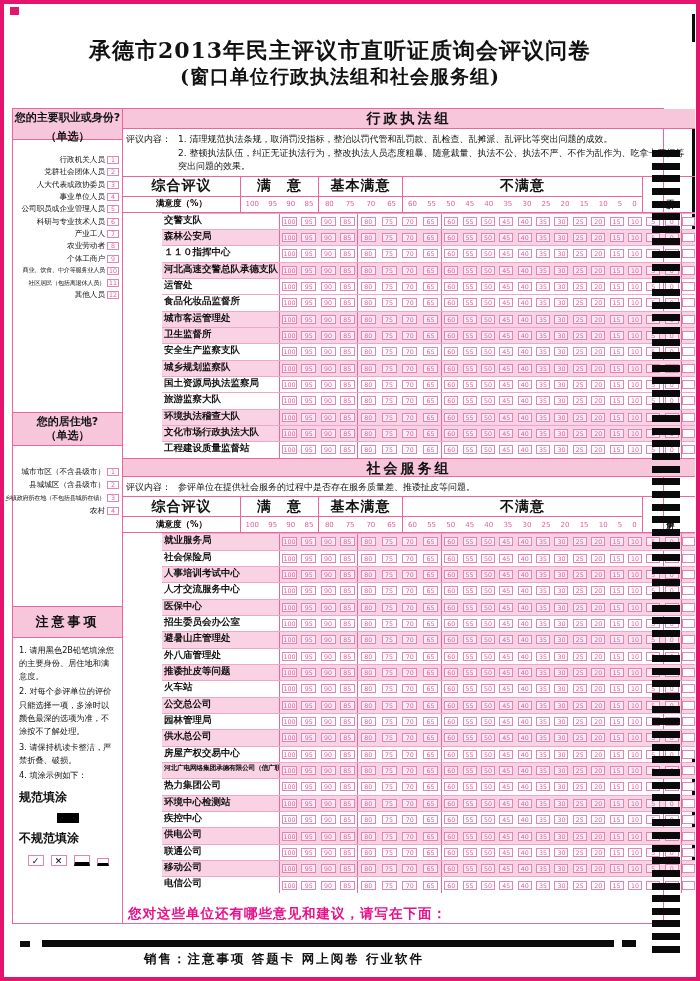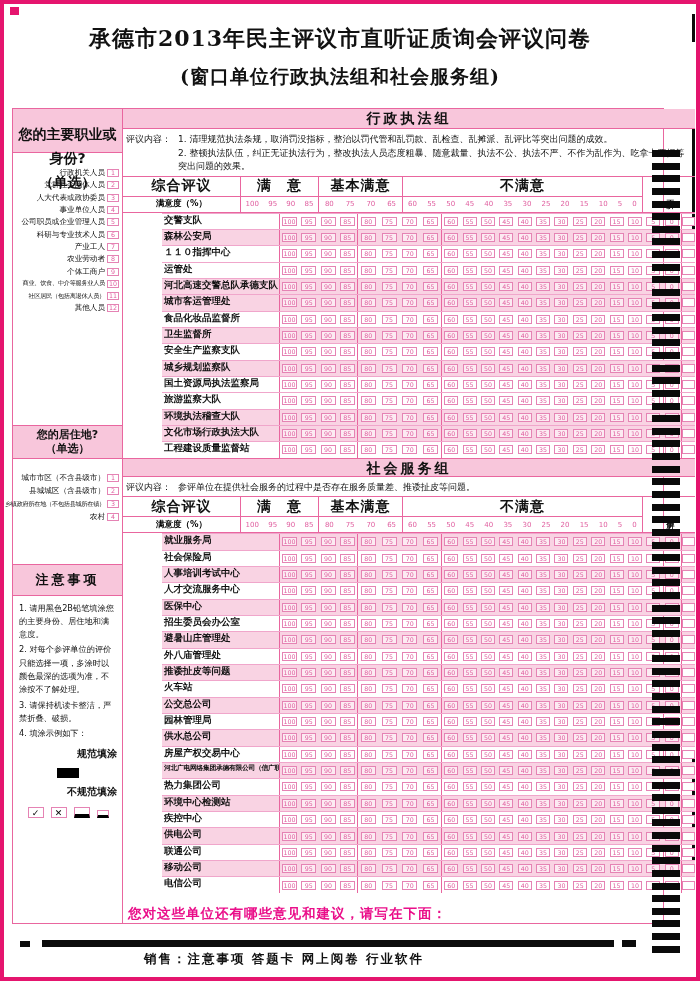--- a/index.html
+++ b/index.html
@@ -9,42 +9,42 @@
     --line-pink:#e9669f;
     --soft-line:#f0a6cb;
     --num-pink:#e060a0;
     --ink:#111;
   }
   *{box-sizing:border-box;}
   body{margin:0;background:#fff;font-family:"DejaVu Sans",sans-serif;color:var(--ink);}
   .page{position:relative;width:700px;height:981px;background:#fff;border:4px solid var(--magenta);overflow:hidden;}
   .corner-dot{position:absolute;left:6px;top:3px;width:9px;height:8px;background:var(--magenta);}
   .edge-black{position:absolute;right:1px;width:3px;background:#0c0c0c;}
-  .title1{position:absolute;top:20px;left:0;width:672px;text-align:center;font-family:"DejaVu Serif",serif;font-weight:700;font-size:22px;letter-spacing:1px;}
+  .title1{position:absolute;top:32px;left:0;width:672px;text-align:center;font-family:"DejaVu Serif",serif;font-weight:700;font-size:22px;letter-spacing:1px;}
   .title2{position:absolute;top:60px;left:0;width:672px;text-align:center;font-family:"DejaVu Serif",serif;font-weight:700;font-size:19px;letter-spacing:1px;}
 
   .content{position:absolute;left:8px;top:104px;width:652px;height:816px;border:1px solid var(--line-pink);display:flex;}
   .sidebar{width:110px;border-right:1px solid var(--line-pink);background:#fff;}
   .main{flex:1;display:flex;flex-direction:column;}
 
   
   .sb-header{background:var(--band-pink);border-bottom:1px solid var(--line-pink);text-align:center;font-weight:700;}
-  .sb-occ{height:44px;padding-top:14px;font-size:14px;line-height:1.7;}
+  .sb-occ{height:31px;padding-top:0;font-size:11px;line-height:1.7;}
   .sb-res{height:34px;margin-top:110px;border-top:1px solid var(--line-pink);padding-top:2px;font-size:11px;line-height:1.35;}
-  .sb-notes{height:32px;margin-top:40px;border-top:1px solid var(--line-pink);font-size:13px;line-height:30px;letter-spacing:3px;}
+  .sb-notes{height:32px;margin-top:88px;border-top:1px solid var(--line-pink);font-size:13px;line-height:30px;letter-spacing:3px;}
   .opt-list{margin-top:14px;}
-  .opt-list.res{margin-top:13px;}
+  .opt-list.res{margin-top:20px;}
   .opt-row{height:12.3px;display:flex;align-items:center;justify-content:flex-end;padding-right:3px;}
   .res .opt-row{height:13px;}
   .opt-label{font-size:7.6px;white-space:nowrap;margin-right:2px;}
   .opt-label.small{font-size:6.2px;letter-spacing:-0.3px;}
   .opt-box{width:12px;height:8px;border:1px solid #e583b4;color:var(--num-pink);font-size:6.3px;line-height:6px;text-align:center;flex:0 0 auto;}
   .notes-body{padding:6px 5px 0 6px;font-size:8.2px;line-height:1.62;}
   .notes-body div{margin-bottom:2px;}
-  .ex-label{font-weight:700;font-size:10px;text-align:right;margin-top:6px;}
+  .ex-label{font-weight:700;font-size:12px;text-align:left;margin-top:6px;}
   .ex-good{width:22px;height:10px;background:#000;margin:5px auto 0 auto;}
   .ex-bad-row{display:flex;justify-content:center;gap:7px;margin-top:7px;}
   .ex-box{width:16px;height:11px;border:1px solid #e583b4;position:relative;font-size:9px;line-height:10px;text-align:center;color:#000;}
   .ex-box.halffill{border-bottom:4px solid #000;}
   .ex-box.partial{width:12px;align-self:flex-end;height:8px;border-bottom:3px solid #000;}
 
   
   .band{height:28px;background:var(--band-pink);border-bottom:1px solid var(--line-pink);text-align:center;font-weight:700;font-size:14px;line-height:19px;letter-spacing:3px;}
   .band.second{border-top:1px solid var(--line-pink);height:19px;line-height:18px;}
   .review{display:flex;padding:4px 4px 2px 3px;font-size:9px;line-height:1.5;border-bottom:1px solid var(--line-pink);}
@@ -343,20 +343,53 @@
             <div class="rate-box">20</div>
             <div class="rate-box">15</div>
             <div class="rate-box">10</div>
             <div class="rate-box">5</div>
             <div class="rate-box">0</div>
           </div>
           <div class="g-unk">
             <div class="unk-box"></div>
           </div>
         </div>
+        <div class="org-row pink">
+          <div class="org-name">河北高速交警总队承德支队</div>
+          <div class="cellgrp g-sat">
+            <div class="rate-box">100</div>
+            <div class="rate-box">95</div>
+            <div class="rate-box">90</div>
+            <div class="rate-box">85</div>
+          </div>
+          <div class="cellgrp g-basic">
+            <div class="rate-box">80</div>
+            <div class="rate-box">75</div>
+            <div class="rate-box">70</div>
+            <div class="rate-box">65</div>
+          </div>
+          <div class="cellgrp g-unsat">
+            <div class="rate-box">60</div>
+            <div class="rate-box">55</div>
+            <div class="rate-box">50</div>
+            <div class="rate-box">45</div>
+            <div class="rate-box">40</div>
+            <div class="rate-box">35</div>
+            <div class="rate-box">30</div>
+            <div class="rate-box">25</div>
+            <div class="rate-box">20</div>
+            <div class="rate-box">15</div>
+            <div class="rate-box">10</div>
+            <div class="rate-box">5</div>
+            <div class="rate-box">0</div>
+          </div>
+          <div class="g-unk">
+            <div class="unk-box"></div>
+          </div>
+        </div>
         <div class="org-row">
           <div class="org-name">运管处</div>
           <div class="cellgrp g-sat">
             <div class="rate-box">100</div>
             <div class="rate-box">95</div>
             <div class="rate-box">90</div>
             <div class="rate-box">85</div>
           </div>
           <div class="cellgrp g-basic">
             <div class="rate-box">80</div>
@@ -376,22 +409,22 @@
             <div class="rate-box">20</div>
             <div class="rate-box">15</div>
             <div class="rate-box">10</div>
             <div class="rate-box">5</div>
             <div class="rate-box">0</div>
           </div>
           <div class="g-unk">
             <div class="unk-box"></div>
           </div>
         </div>
-        <div class="org-row pink">
-          <div class="org-name">河北高速交警总队承德支队</div>
+        <div class="org-row">
+          <div class="org-name">食品化妆品监督所</div>
           <div class="cellgrp g-sat">
             <div class="rate-box">100</div>
             <div class="rate-box">95</div>
             <div class="rate-box">90</div>
             <div class="rate-box">85</div>
           </div>
           <div class="cellgrp g-basic">
             <div class="rate-box">80</div>
             <div class="rate-box">75</div>
             <div class="rate-box">70</div>
@@ -411,53 +444,20 @@
             <div class="rate-box">10</div>
             <div class="rate-box">5</div>
             <div class="rate-box">0</div>
           </div>
           <div class="g-unk">
             <div class="unk-box"></div>
           </div>
         </div>
         <div class="org-row pink">
           <div class="org-name">城市客运管理处</div>
-          <div class="cellgrp g-sat">
-            <div class="rate-box">100</div>
-            <div class="rate-box">95</div>
-            <div class="rate-box">90</div>
-            <div class="rate-box">85</div>
-          </div>
-          <div class="cellgrp g-basic">
-            <div class="rate-box">80</div>
-            <div class="rate-box">75</div>
-            <div class="rate-box">70</div>
-            <div class="rate-box">65</div>
-          </div>
-          <div class="cellgrp g-unsat">
-            <div class="rate-box">60</div>
-            <div class="rate-box">55</div>
-            <div class="rate-box">50</div>
-            <div class="rate-box">45</div>
-            <div class="rate-box">40</div>
-            <div class="rate-box">35</div>
-            <div class="rate-box">30</div>
-            <div class="rate-box">25</div>
-            <div class="rate-box">20</div>
-            <div class="rate-box">15</div>
-            <div class="rate-box">10</div>
-            <div class="rate-box">5</div>
-            <div class="rate-box">0</div>
-          </div>
-          <div class="g-unk">
-            <div class="unk-box"></div>
-          </div>
-        </div>
-        <div class="org-row">
-          <div class="org-name">食品化妆品监督所</div>
           <div class="cellgrp g-sat">
             <div class="rate-box">100</div>
             <div class="rate-box">95</div>
             <div class="rate-box">90</div>
             <div class="rate-box">85</div>
           </div>
           <div class="cellgrp g-basic">
             <div class="rate-box">80</div>
             <div class="rate-box">75</div>
             <div class="rate-box">70</div>

